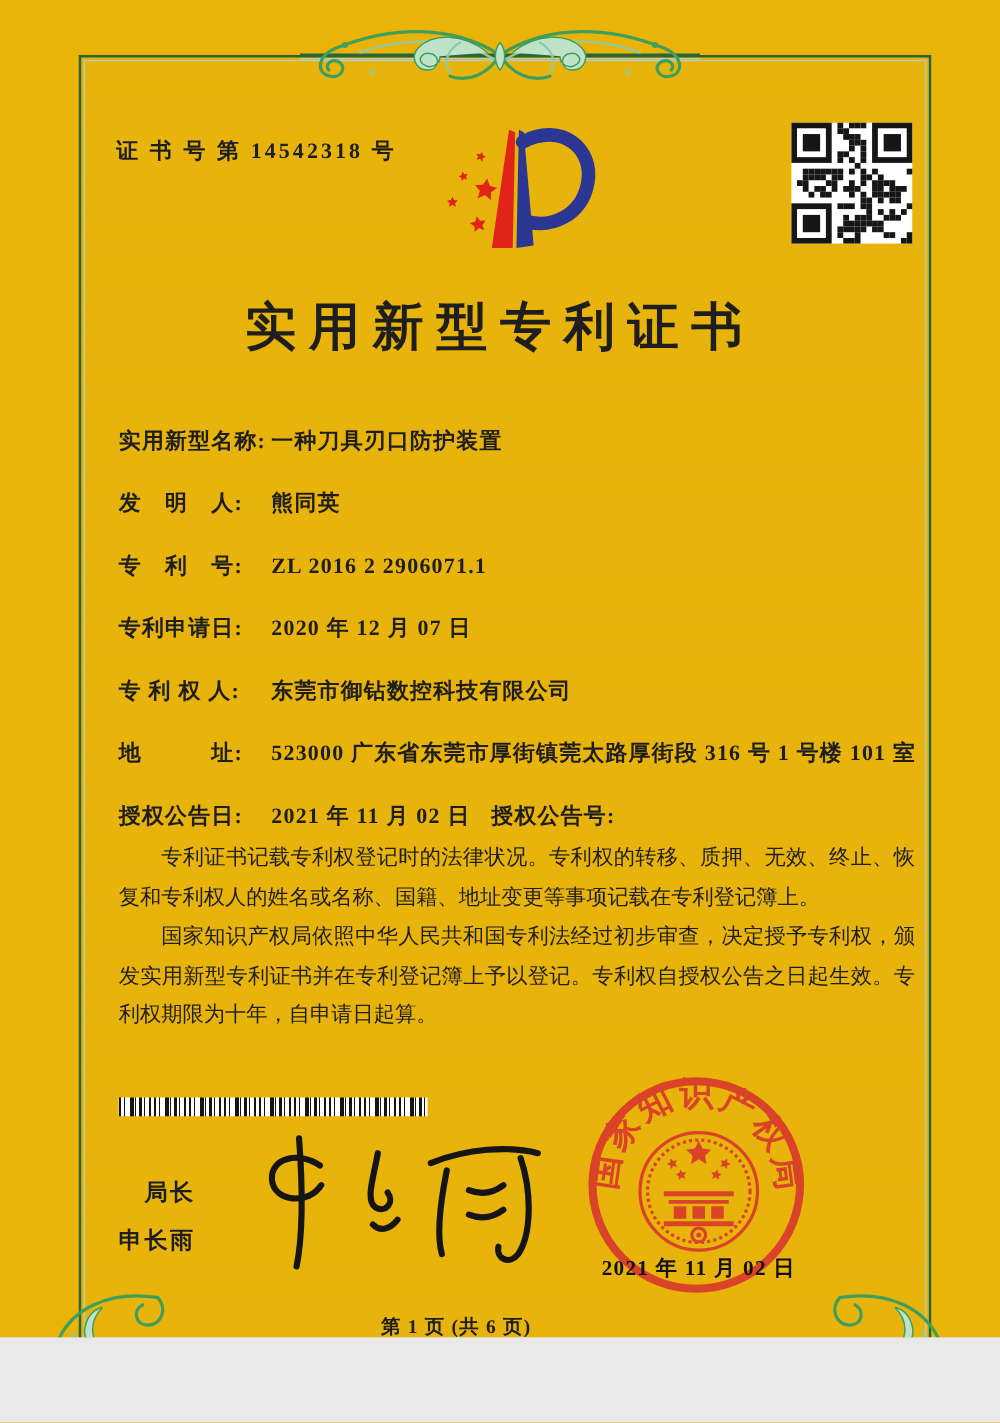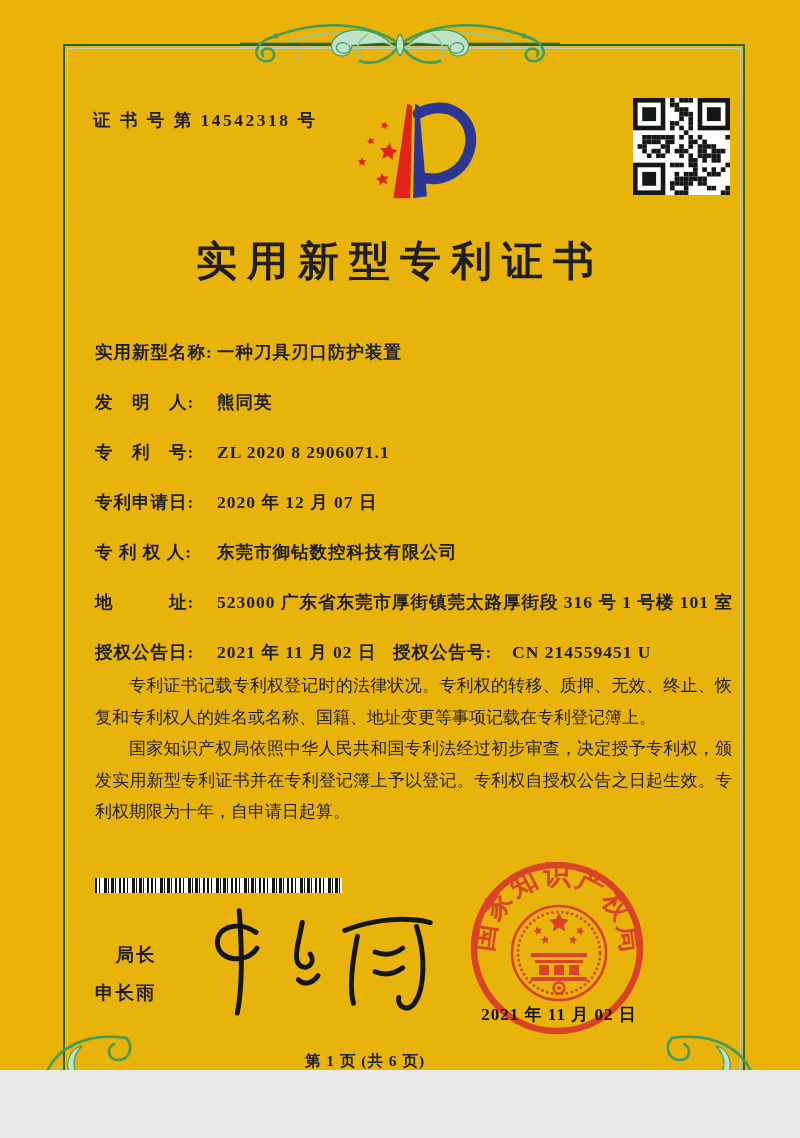--- a/index.html
+++ b/index.html
@@ -293,42 +293,41 @@
     <div class="frow">
       <span class="lab">实用新型名称:</span>
       <span class="val">一种刀具刃口防护装置</span>
     </div>
     <div class="frow">
       <span class="lab">发　明　人:</span>
       <span class="val">熊同英</span>
     </div>
     <div class="frow">
       <span class="lab">专　利　号:</span>
-      <span class="val">ZL 2020 8 2906071.1</span>
+      <span class="val">ZL 2016 2 2906071.1</span>
     </div>
     <div class="frow">
       <span class="lab">专利申请日:</span>
       <span class="val">2020 年 12 月 07 日</span>
     </div>
     <div class="frow">
       <span class="lab">专 利 权 人:</span>
       <span class="val">东莞市御钻数控科技有限公司</span>
     </div>
     <div class="frow">
       <span class="lab">地　　　址:</span>
       <span class="val">523000 广东省东莞市厚街镇莞太路厚街段 316 号 1 号楼 101 室</span>
     </div>
     <div class="frow grant">
       <span class="pair1">
         <span class="lab">授权公告日:</span>
         <span class="val">2021 年 11 月 02 日</span>
       </span>
       <span class="pair2">
         <span class="lab2">授权公告号:</span>
-        <span class="val">CN 214559451 U</span>
       </span>
     </div>
   </div>
 
   <div class="paras">
     <p>专利证书记载专利权登记时的法律状况。专利权的转移、质押、无效、终止、恢复和专利权人的姓名或名称、国籍、地址变更等事项记载在专利登记簿上。</p>
     <p>国家知识产权局依照中华人民共和国专利法经过初步审查，决定授予专利权，颁发实用新型专利证书并在专利登记簿上予以登记。专利权自授权公告之日起生效。专利权期限为十年，自申请日起算。</p>
   </div>
 
   <div class="barcode"></div>

